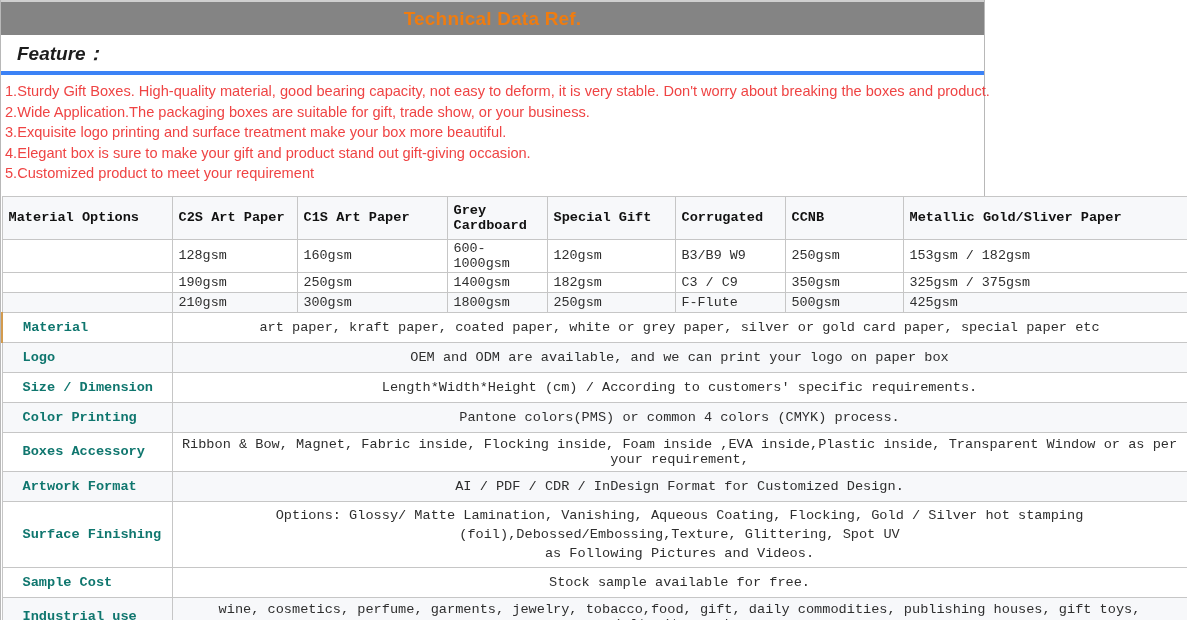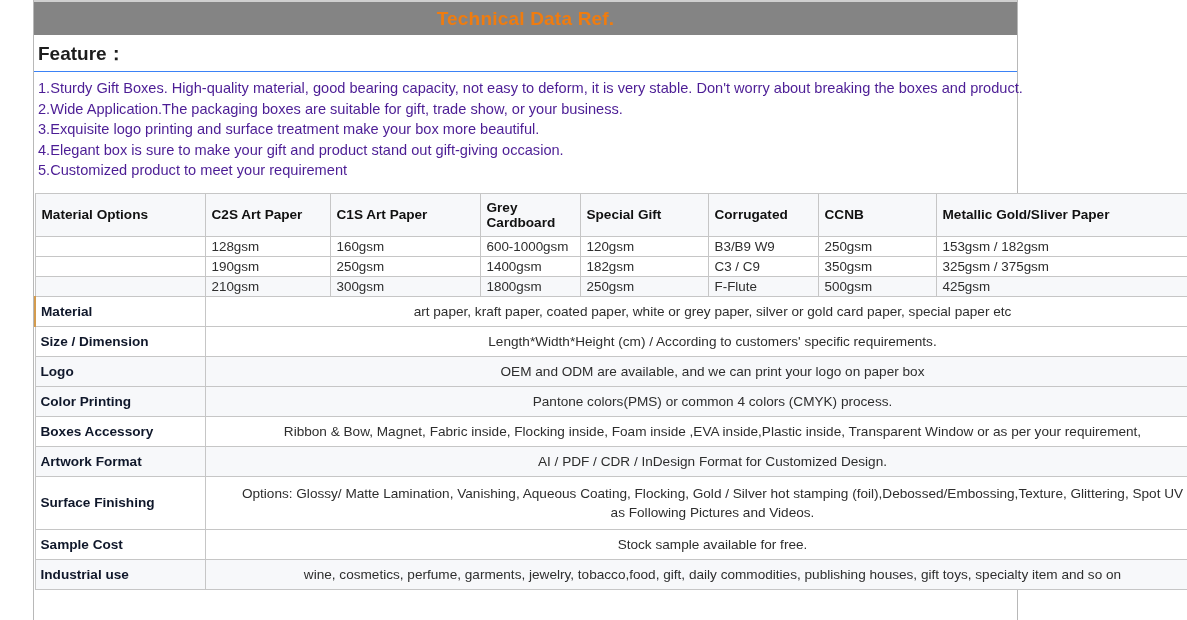--- a/index.html
+++ b/index.html
@@ -15,75 +15,76 @@
     color: #333333;
     overflow: hidden;
   }
   .page {
     width: 985px;
     height: 620px;
     position: relative;
     border: 1px solid #b8b8b8;
     border-top: none;
     border-bottom: none;
-    margin-left: 33px;
   }
 
   
   .title-bar {
     height: 35px;
     background: #848484;
     border-top: 2px solid #cfcfcf;
     display: flex;
     align-items: center;
     justify-content: center;
   }
   .title-text {
     color: #ef7c10;
     font-size: 19px;
     font-weight: bold;
     letter-spacing: 0.2px;
   }
 
   
   .feature-head {
-    padding: 6px 4px 4px 4px;
-    border-bottom: 1px solid #3b82f6;
+    padding: 6px 4px 4px 16px;
+    border-bottom: 4px solid #3b82f6;
+    font-style: italic;
   }
   .feature-title {
     font-size: 19px;
     font-weight: bold;
     color: #1d1d1d;
   }
   .feature-list {
     padding: 6px 4px 4px 4px;
   }
   .feature-line {
     font-size: 14.6px;
     line-height: 20.5px;
-    color: #4c1d95;
+    color: #ef4444;
     white-space: nowrap;
   }
 
   
   table.spec {
     width: 1185px;
     border-collapse: collapse;
     table-layout: fixed;
     margin-top: 8px;
   }
   table.spec td, table.spec th {
     border: 1px solid #c6c6c6;
     padding: 4px 6px;
     font-size: 13.4px;
     color: #2e2e2e;
     text-align: left;
     vertical-align: middle;
     font-weight: normal;
     overflow: hidden;
+    font-family: Liberation Mono, monospace;
   }
   
   tr.mat-head td {
     background: #f7f8fa;
     font-weight: bold;
     font-size: 13.6px;
     color: #111111;
     height: 43px;
     vertical-align: middle;
   }
@@ -96,22 +97,22 @@
   tr.mat-row.odd td { background: #ffffff; }
   tr.mat-row.even td { background: #f7f8fa; }
 
   td.blank-cell { background: #ffffff; }
   tr.mat-row.even td.blank-cell { background: #f7f8fa; }
 
   
   tr.kv td.kv-label {
     font-weight: bold;
     font-size: 13.6px;
-    color: #0f172a;
-    padding-left: 5px;
+    color: #0f766e;
+    padding-left: 20px;
   }
   tr.kv td.kv-value {
     font-size: 13.6px;
     color: #2e2e2e;
     text-align: center;
   }
   tr.kv.odd td { background: #ffffff; }
   tr.kv.even td { background: #f7f8fa; }
 
   tr.kv td { height: 30px; }
@@ -195,27 +196,27 @@
         <td>250gsm</td>
         <td>F-Flute</td>
         <td>500gsm</td>
         <td>425gsm</td>
       </tr>
 
       <tr class="kv odd">
         <td class="kv-label accent">Material</td>
         <td class="kv-value" colspan="7">art paper, kraft paper, coated paper, white or grey paper, silver or gold card paper, special paper etc</td>
       </tr>
+      <tr class="kv even">
+        <td class="kv-label">Logo</td>
+        <td class="kv-value" colspan="7">OEM and ODM are available, and we can print your logo on paper box</td>
+      </tr>
       <tr class="kv odd">
         <td class="kv-label">Size / Dimension</td>
         <td class="kv-value" colspan="7">Length*Width*Height (cm) / According to customers' specific requirements.</td>
-      </tr>
-      <tr class="kv even">
-        <td class="kv-label">Logo</td>
-        <td class="kv-value" colspan="7">OEM and ODM are available, and we can print your logo on paper box</td>
       </tr>
       <tr class="kv even">
         <td class="kv-label">Color Printing</td>
         <td class="kv-value" colspan="7">Pantone colors(PMS) or common 4 colors (CMYK) process.</td>
       </tr>
       <tr class="kv odd">
         <td class="kv-label">Boxes Accessory</td>
         <td class="kv-value" colspan="7">Ribbon &amp; Bow, Magnet, Fabric inside, Flocking inside, Foam inside ,EVA inside,Plastic inside, Transparent Window or as per your requirement,</td>
       </tr>
       <tr class="kv even">

